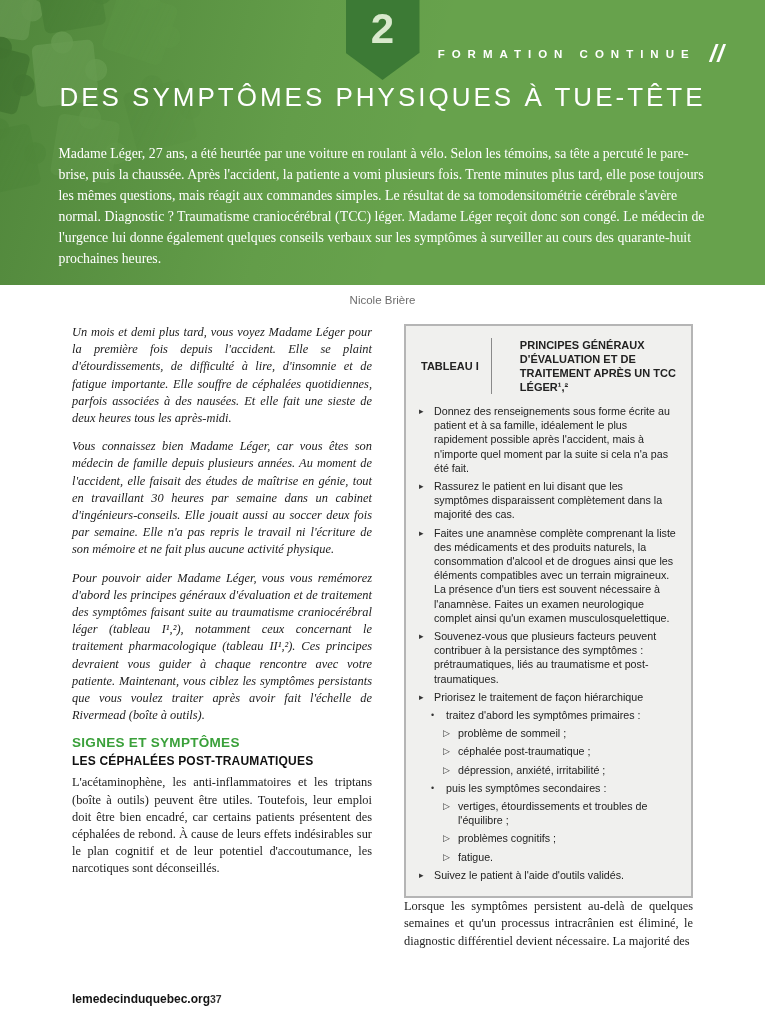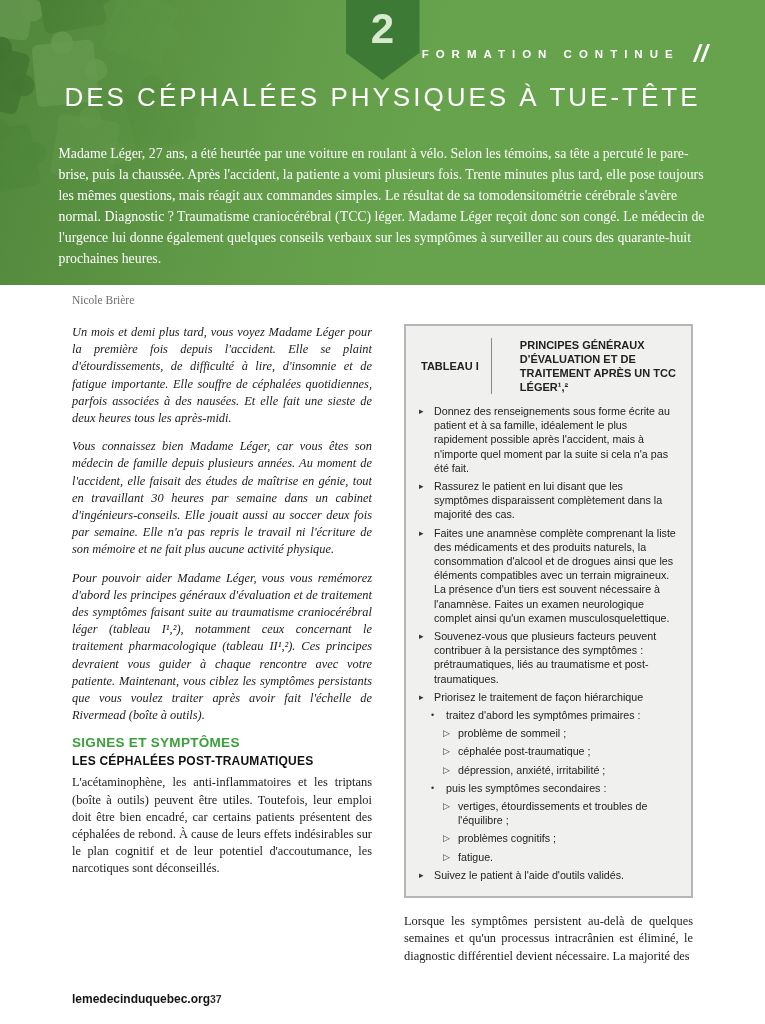--- a/index.html
+++ b/index.html
@@ -11,49 +11,49 @@
   .header { position:relative; background:#67a24c; color:#fff; padding-bottom:16px; overflow:hidden; }
   .header-shade { position:absolute; inset:0; background:linear-gradient(105deg, rgba(20,60,15,0.28), rgba(20,60,15,0.05) 38%, transparent 55%); pointer-events:none; }
   .puzzle { position:absolute; left:-12px; top:-10px; width:300px; height:250px;
             -webkit-mask-image:linear-gradient(115deg, rgba(0,0,0,0.95), transparent 78%);
             mask-image:linear-gradient(115deg, rgba(0,0,0,0.95), transparent 78%); }
   .header-top { position:relative; height:76px; }
   .chevron { position:absolute; left:50%; top:0; transform:translateX(-50%); width:74px; height:80px;
              background:#3c7a35; clip-path:polygon(0 0,100% 0,100% 66%,50% 100%,0 66%);
              display:flex; align-items:flex-start; justify-content:center; }
   .issue-number { font-family:"Liberation Sans", sans-serif; font-weight:bold; font-size:42px; line-height:58px; color:#d9e9cd; }
-  .kicker-wrap { position:absolute; right:56px; top:40px; display:flex; align-items:center; gap:14px;justify-content:space-between; }
+  .kicker-wrap { position:absolute; right:40px; top:40px; display:flex; align-items:center; gap:14px;justify-content:space-between; }
   .kicker { font-family:"Liberation Sans", sans-serif; font-size:11.5px; font-weight:bold; letter-spacing:7px; color:#fff; }
   .kicker-slashes { font-family:"Liberation Sans", sans-serif; font-size:24px; font-weight:bold; font-style:italic; color:#fff; letter-spacing:1px; }
   .page-title { position:relative; text-align:center; font-family:"Liberation Sans", sans-serif; font-weight:400;
                 font-size:26px; letter-spacing:3px; color:#fff; margin-top:6px; }
   .lead { position:relative; width:648px; margin:30px auto 0; font-size:13.8px; line-height:21px; color:#fff; }
 
   
-  .author-row { text-align:left; margin:9px 72px 0; font-family:Liberation Serif, serif; font-size:11.5px; color:#6d6d6d; }
+  .author-row { text-align:center; margin:9px 72px 0; font-family:Liberation Sans, sans-serif; font-size:11.5px; color:#6d6d6d; }
 
   
   .main { flex:1; min-height:0; margin:18px 72px 0; display:grid; grid-template-columns:300px 1fr; column-gap:32px; }
   .body-p { font-size:12.4px; line-height:17.2px; text-align:justify; margin-bottom:11px; }
   .vignette { font-style:italic; }
   .sec-heading { font-family:"Liberation Sans", sans-serif; font-weight:bold; font-size:13.5px; color:#3aa03a; letter-spacing:0.3px; margin:4px 0 4px; }
   .sub-heading { font-family:"Liberation Sans", sans-serif; font-weight:bold; font-size:12px; color:#111; letter-spacing:0.2px; margin:0 0 6px; }
 
   
   .tableau { background:#f0f0ee; border:2px solid #b5b5b5; padding:12px 13px 10px; }
   .tbl-head { display:flex; align-items:center; margin-bottom:10px; }
   .tbl-label { font-family:"Liberation Sans", sans-serif; font-weight:bold; font-size:11px; white-space:nowrap; padding:6px 12px 6px 2px; color:#222; }
   .tbl-title { font-family:"Liberation Sans", sans-serif; font-weight:bold; font-size:11px; line-height:14px; color:#222;
                border-left:1px solid #8a8a8a; padding-left:28px; }
   .bullet { display:flex; gap:5px; font-family:"Liberation Sans", sans-serif; font-size:10.7px; line-height:14.2px; color:#222; margin-bottom:4px; }
   .bullet .marker { flex:0 0 10px; font-size:9px; line-height:14.2px; color:#333; }
   .lvl2 { margin-left:12px; }
   .lvl3 { margin-left:24px; }
 
-  .right-col .body-p.after-box { margin-top:15px; }
+  .right-col .body-p.after-box { }
 
   
   .bio-box { margin:10px 72px 0; border:1px solid #6aa84f; padding:10px 30px; text-align:center;
              color:#4aa147; font-size:13px; line-height:19.5px; }
 
   
   .footer { margin:auto 72px 18px; padding-top:14px; display:flex; justify-content:flex-start; align-items:baseline; }
   .footer-url { font-family:"Liberation Sans", sans-serif; font-weight:bold; font-size:12px; color:#141414; }
   .page-number { font-family:"Liberation Sans", sans-serif; font-size:10.5px; color:#333;font-weight:bold; }
 </style>
@@ -85,21 +85,21 @@
     <div class="header-top">
       <div class="chevron">
         <span class="issue-number">2</span>
       </div>
       <div class="kicker-wrap">
         <span class="kicker">FORMATION CONTINUE</span>
         <span class="kicker-slashes">//</span>
       </div>
     </div>
 
-    <h1 class="page-title">DES CÉPHALÉES PHYSIQUES À TUE-TÊTE</h1>
+    <h1 class="page-title">DES SYMPTÔMES PHYSIQUES À TUE-TÊTE</h1>
     <p class="lead">Madame Léger, 27 ans, a été heurtée par une voiture en roulant à vélo. Selon les témoins, sa tête a percuté le pare-brise, puis la chaussée. Après l'accident, la patiente a vomi plusieurs fois. Trente minutes plus tard, elle pose toujours les mêmes questions, mais réagit aux commandes simples. Le résultat de sa tomodensitométrie cérébrale s'avère normal. Diagnostic ? Traumatisme craniocérébral (TCC) léger. Madame Léger reçoit donc son congé. Le médecin de l'urgence lui donne également quelques conseils verbaux sur les symptômes à surveiller au cours des quarante-huit prochaines heures.</p>
   </div>
 
   <div class="author-row">Nicole Brière</div>
 
   <div class="main">
 
     <div class="left-col">
       <p class="body-p vignette">Un mois et demi plus tard, vous voyez Madame Léger pour la première fois depuis l'accident. Elle se plaint d'étourdissements, de difficulté à lire, d'insomnie et de fatigue importante. Elle souffre de céphalées quotidiennes, parfois associées à des nausées. Et elle fait une sieste de deux heures tous les après-midi.</p>
       <p class="body-p vignette">Vous connaissez bien Madame Léger, car vous êtes son médecin de famille depuis plusieurs années. Au moment de l'accident, elle faisait des études de maîtrise en génie, tout en travaillant 30 heures par semaine dans un cabinet d'ingénieurs-conseils. Elle jouait aussi au soccer deux fois par semaine. Elle n'a pas repris le travail ni l'écriture de son mémoire et ne fait plus aucune activité physique.</p>

